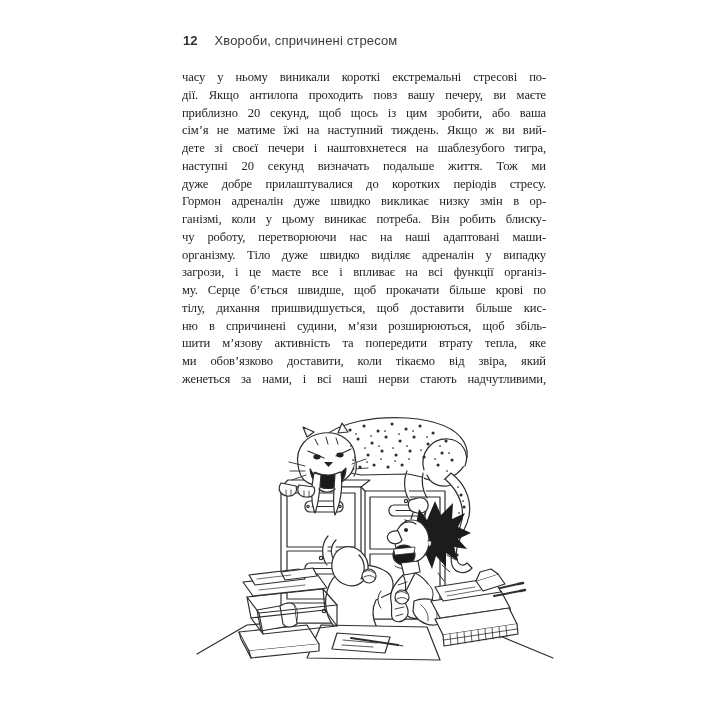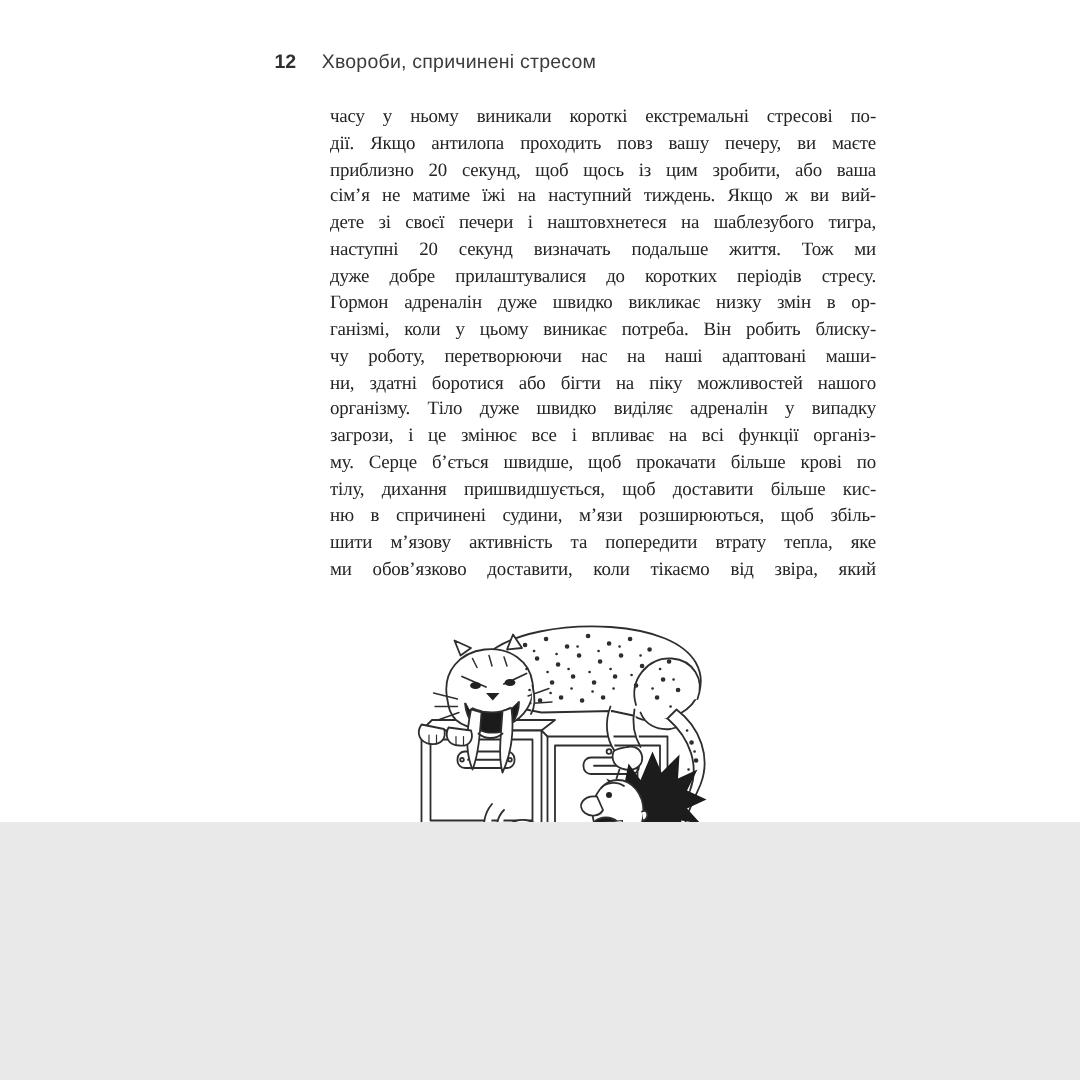--- a/index.html
+++ b/index.html
@@ -1,28 +1,28 @@
 <!DOCTYPE html>
 <html><head>
 <meta charset="utf-8">
 <style>
   html,body{margin:0;padding:0;background:#e9e9e9;}
   .page{
-    position:relative;width:720px;height:548px;background:#ffffff;
+    position:relative;width:720px;height:720px;background:#ffffff;
     overflow:hidden;font-family:"Liberation Serif",serif;
   }
   .hdr{
     position:absolute;left:183px;top:33px;display:flex;align-items:baseline;gap:17px;
     font-family:"Liberation Sans",sans-serif;color:#3b3b3b;
   }
   .hdr .num{font-weight:bold;font-size:13px;color:#303030;}
   .hdr .title{font-size:13px;letter-spacing:.15px;}
   .textblock{
     position:absolute;left:182px;top:69px;width:364px;
-    color:#242424;font-size:12.6px;line-height:17.75px;letter-spacing:-0.12px;margin-left:38px;
+    color:#242424;font-size:12.6px;line-height:17.75px;letter-spacing:-0.12px;
   }
   .ln{
     text-align:justify;
     text-align-last:justify;
     height:17.75px;
   }
   .illus{position:absolute;left:195px;top:413px;width:360px;height:295px;}
 </style>
 </head>
 <body>
@@ -38,28 +38,28 @@
     <div class="ln">часу у ньому виникали короткі екстремальні стресові по-</div>
     <div class="ln">дії. Якщо антилопа проходить повз вашу печеру, ви маєте</div>
     <div class="ln">приблизно 20 секунд, щоб щось із цим зробити, або ваша</div>
     <div class="ln">сім’я не матиме їжі на наступний тиждень. Якщо ж ви вий-</div>
     <div class="ln">дете зі своєї печери і наштовхнетеся на шаблезубого тигра,</div>
     <div class="ln">наступні 20 секунд визначать подальше життя. Тож ми</div>
     <div class="ln">дуже добре прилаштувалися до коротких періодів стресу.</div>
     <div class="ln">Гормон адреналін дуже швидко викликає низку змін в ор-</div>
     <div class="ln">ганізмі, коли у цьому виникає потреба. Він робить блиску-</div>
     <div class="ln">чу роботу, перетворюючи нас на наші адаптовані маши-</div>
-    <div class="ln">ни, здатні боротися або бігти на піку можливостей нашого</div>
     <div class="ln">організму. Тіло дуже швидко виділяє адреналін у випадку</div>
-    <div class="ln">загрози, і це змінює все і впливає на всі функції організ-</div>
+    <div class="ln">загрози, і це маєте все і впливає на всі функції організ-</div>
     <div class="ln">му. Серце б’ється швидше, щоб прокачати більше крові по</div>
     <div class="ln">тілу, дихання пришвидшується, щоб доставити більше кис-</div>
     <div class="ln">ню в спричинені судини, м’язи розширюються, щоб збіль-</div>
     <div class="ln">шити м’язову активність та попередити втрату тепла, яке</div>
     <div class="ln">ми обов’язково доставити, коли тікаємо від звіра, який</div>
+    <div class="ln">женеться за нами, і всі наші нерви стають надчутливими,</div>
   </main>
 
   <svg class="illus" viewBox="0 0 360 295" xmlns="http://www.w3.org/2000/svg">
     <g stroke="#2e2e2e" stroke-width="1.2" fill="none" stroke-linecap="round" stroke-linejoin="round">
 
       <g>
         <path d="M2 241 L52 212 L118 207"></path>
         <path d="M240 207 L300 210"></path>
         <path d="M300 221 L358 245"></path>
       </g>

